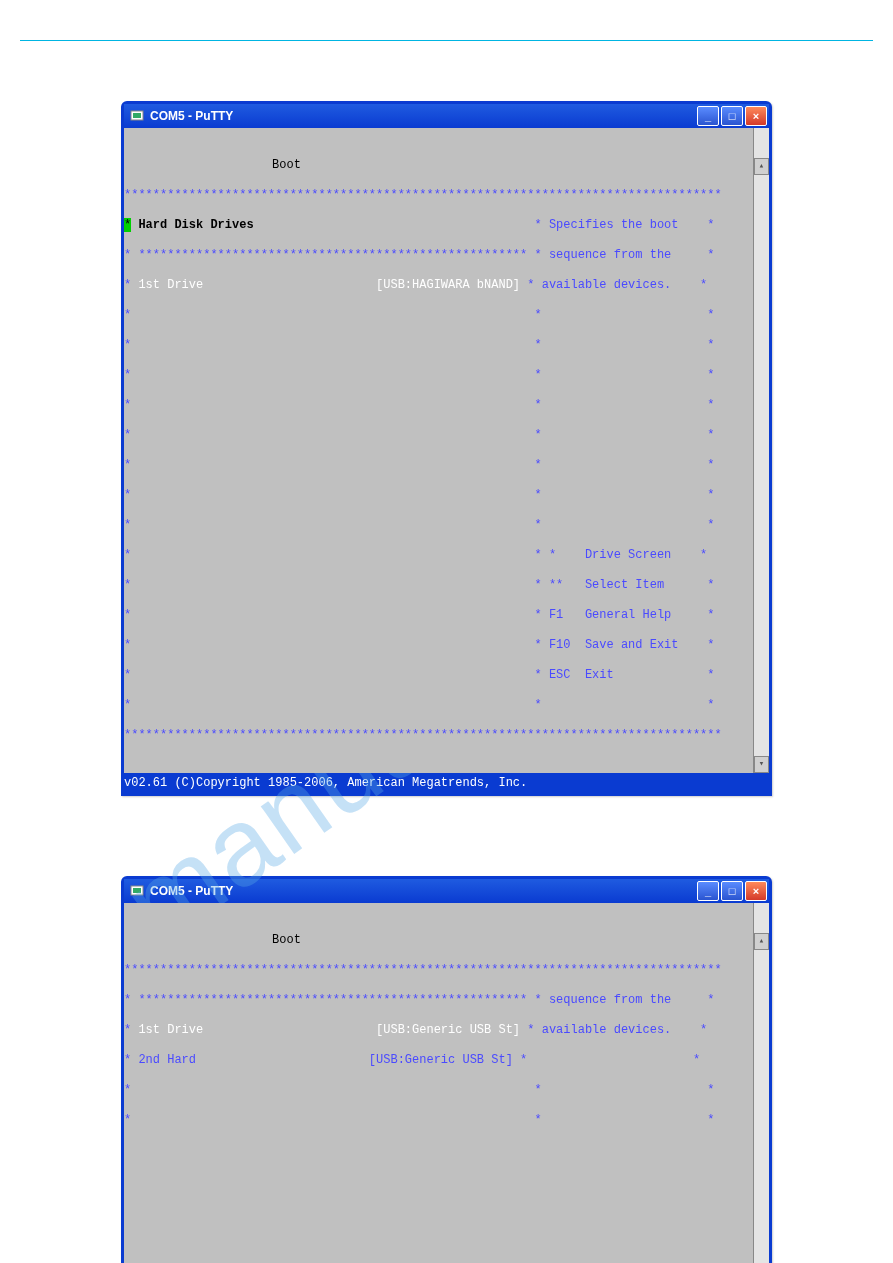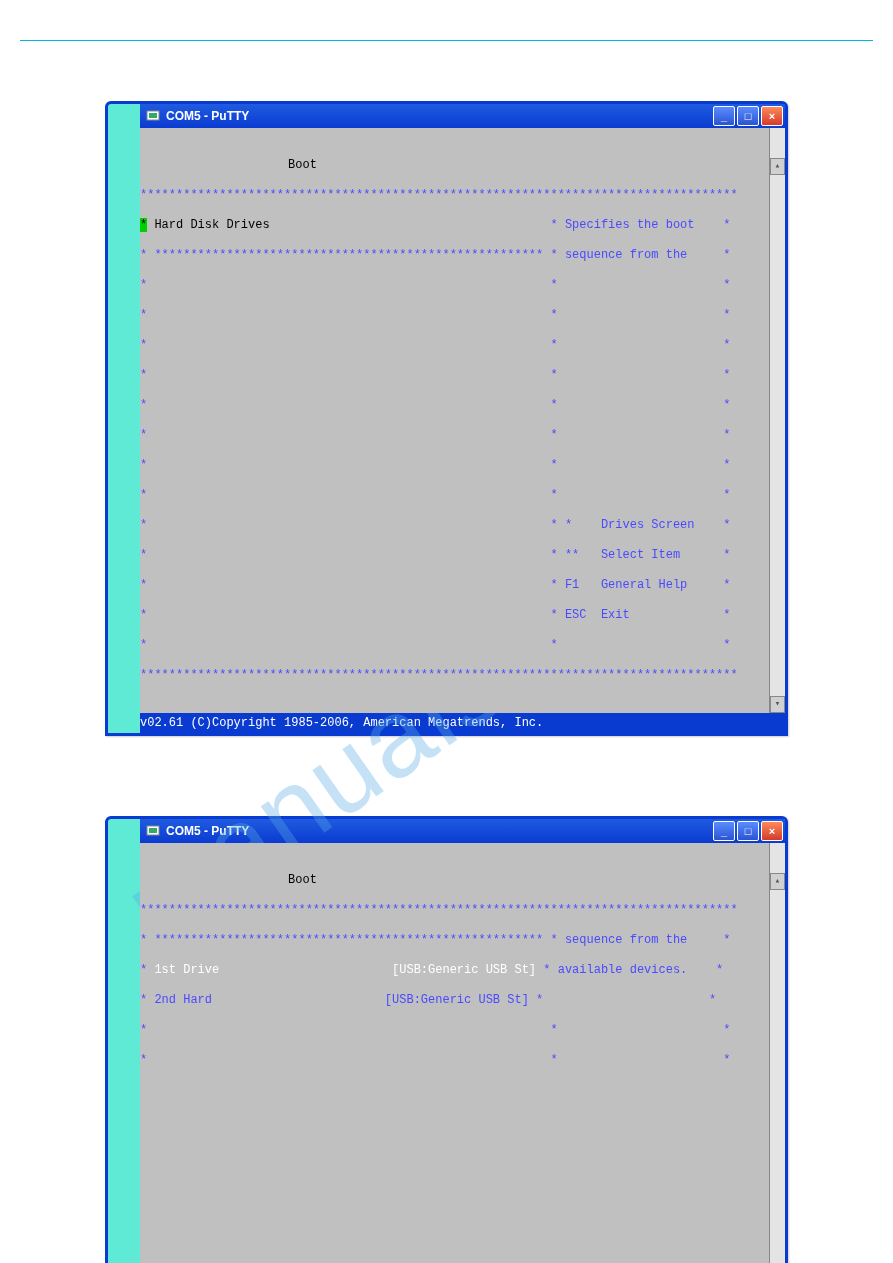--- a/index.html
+++ b/index.html
@@ -14,22 +14,21 @@
     margin: 40px 20px 0 20px;
     height: 1px;
     background: #00b5e2;
   }
   .window {
     width: 645px;
     margin: 60px auto 80px auto;
     border: 3px solid #0a3bd1;
     border-radius: 6px 6px 0 0;
     box-shadow: 1px 1px 2px rgba(0,0,0,.2);
-    background: #5eead4;
-    padding-left: 32px;
+    background: #7f1d1d;
   }
   .titlebar {
     height: 24px;
     background: linear-gradient(to bottom,#1f5be0,#0a3bd1);
     display: flex;
     align-items: center;
     padding: 0 2px 0 6px;
     color: #fff;
     font-size: 12px;
     font-weight: bold;
@@ -100,21 +99,21 @@
     color: #000;
     padding: 0 4px;
   }
   .selected-row {
     color: #fff;
   }
   .highlight-star {
     background: #00d000;
     color: #000;
   }
-  .black-text { color: #000; }
+  .black-text { color: #000; font-weight: bold; }
   .watermark {
     position: absolute;
     left: 50%;
     top: 700px;
     transform: translate(-50%,-50%) rotate(-35deg);
     font-size: 110px;
     color: rgba(90,170,230,.35);
     font-weight: 400;
     pointer-events: none;
     white-space: nowrap;
@@ -145,31 +144,33 @@
   </div>
   <div class="terminal">
     <div class="scrollbar">
       <div class="thumb-up">▴</div>
       <div class="thumb-down">▾</div>
     </div>
 <div class="row">                    <span class="tab-label">Boot</span>                                                        </div>
 <div class="row">*********************************************************************************** </div>
 <div class="row"><span class="highlight-star">*</span> <span class="black-text">Hard Disk Drives</span>                                       * <span>Specifies the boot</span>    * </div>
 <div class="row">* ****************************************************** * <span>sequence from the</span>     * </div>
-<div class="row">*                                                        *                       * </div>
-<div class="row">*                                                        *                       * </div>
-<div class="row">*                                                        *                       * </div>
-<div class="row">*                                                        *                       * </div>
-<div class="row">*                                                        *                       * </div>
-<div class="row">*                                                        *                       * </div>
-<div class="row">*                                                        *                       * </div>
-<div class="row">*                                                        *                       * </div>
-<div class="row">*                                                        * <span>*</span>    <span>Drives Screen</span>    * </div>
+<div class="row">* <span class="selected-row"><span>1st Drive</span>                        <span>[USB:HAGIWARA bNAND]</span></span> * <span>available devices.</span>    * </div>
+<div class="row">*                                                        *                       * </div>
+<div class="row">*                                                        *                       * </div>
+<div class="row">*                                                        *                       * </div>
+<div class="row">*                                                        *                       * </div>
+<div class="row">*                                                        *                       * </div>
+<div class="row">*                                                        *                       * </div>
+<div class="row">*                                                        *                       * </div>
+<div class="row">*                                                        *                       * </div>
+<div class="row">*                                                        * <span>*</span>    <span>Drive Screen</span>    * </div>
 <div class="row">*                                                        * <span>**</span>   <span>Select Item</span>      * </div>
 <div class="row">*                                                        * <span>F1</span>   <span>General Help</span>     * </div>
+<div class="row">*                                                        * <span>F10</span>  <span>Save and Exit</span>    * </div>
 <div class="row">*                                                        * <span>ESC</span>  <span>Exit</span>             * </div>
 <div class="row">*                                                        *                       * </div>
 <div class="row">*********************************************************************************** </div>
   </div>
   <div class="footerbar">v02.61 (C)Copyright 1985-2006, American Megatrends, Inc.</div>
 </div>
 
 <div class="window">
   <div class="titlebar">
     <span class="putty-icon">

